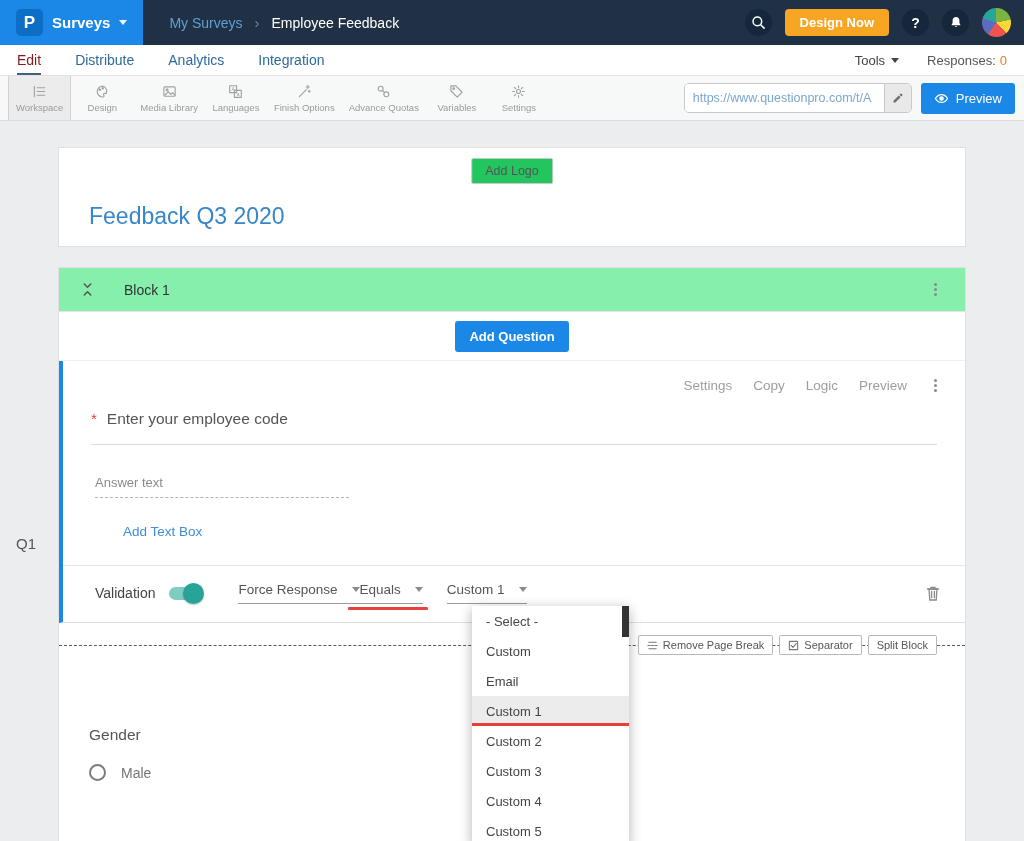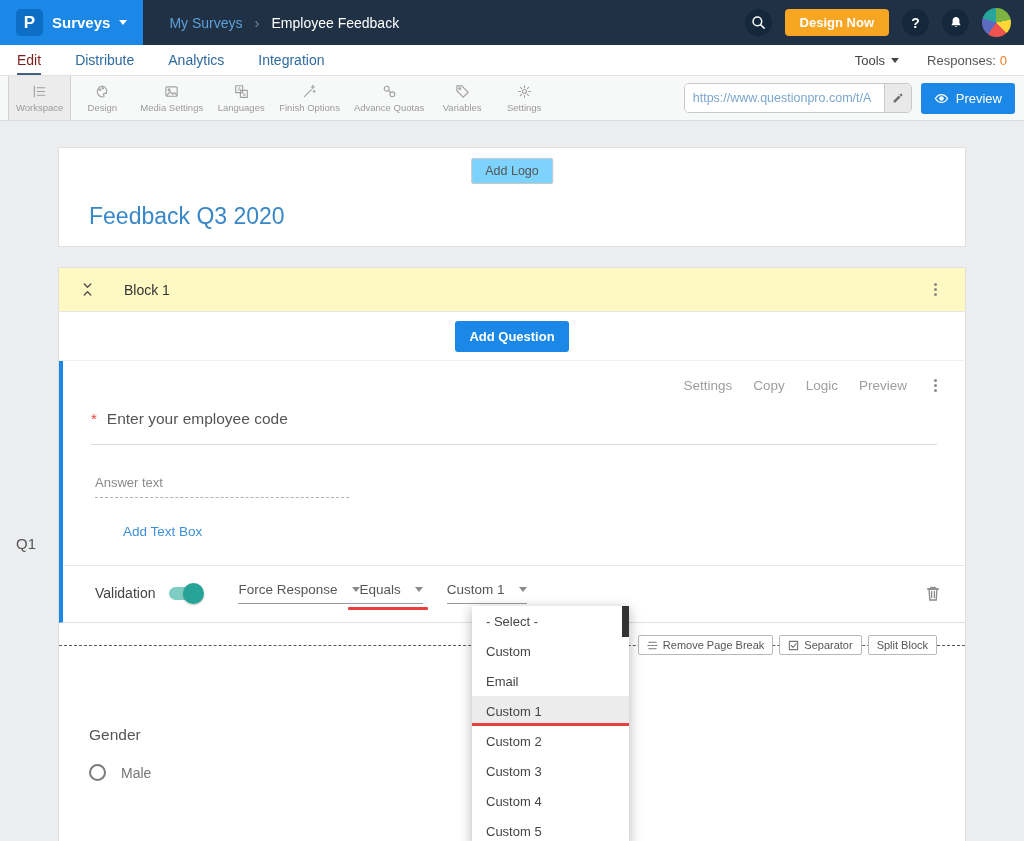--- a/index.html
+++ b/index.html
@@ -41,24 +41,24 @@
 .toolbar-right{margin-left:auto;display:flex;align-items:center;gap:9px;padding-right:9px}
 .url-box{display:flex;align-items:stretch;width:228px;height:30px;border:1px solid #c9c9c9;border-radius:5px;overflow:hidden;background:#fff}
 .url-input{flex:1;border:none;outline:none;font-family:inherit;font-size:12.5px;color:#7ba6cf;padding:0 8px;min-width:0}
 .url-edit{width:27px;background:#e9e9e9;border-left:1px solid #c9c9c9;display:flex;align-items:center;justify-content:center;cursor:pointer}
 .preview-btn{height:31px;background:#1b87e6;color:#fff;border:none;font-family:inherit;font-size:13px;display:flex;align-items:center;gap:7px;padding:0 13px;border-radius:3px;cursor:pointer}
 
 
 .content{position:relative;height:720px;overflow:hidden;padding-top:26px}
 .card{width:908px;margin:0 auto;background:#fff;border:1px solid #e1e1e1}
 .header-card{height:100px;position:relative;margin-bottom:20px}
-.add-logo-btn{position:absolute;top:10px;left:50%;transform:translateX(-50%);background:#7dd3fc;border:1px solid #c8c8c8;border-radius:2px;font-family:inherit;font-size:12.5px;color:#555;padding:5px 13px;cursor:pointer}
+.add-logo-btn{position:absolute;top:10px;left:50%;transform:translateX(-50%);background:#22c55e;border:1px solid #c8c8c8;border-radius:2px;font-family:inherit;font-size:12.5px;color:#555;padding:5px 13px;cursor:pointer}
 .survey-title{position:absolute;left:30px;bottom:16px;font-size:23px;color:#3787c9;cursor:pointer}
 .block-card{height:640px;position:relative}
-.block-header{height:44px;display:flex;align-items:center;padding:0 22px;border-bottom:1px solid #e5e5e5;background:#fef9c3}
+.block-header{height:44px;display:flex;align-items:center;padding:0 22px;border-bottom:1px solid #e5e5e5;background:#86efac}
 .collapse-btn{cursor:pointer;display:flex}
 .block-title{margin-left:30px;font-size:14px;color:#333}
 .kebab{width:3px;height:3px;border-radius:50%;background:#8a8a8a;box-shadow:0 -5px 0 #8a8a8a,0 5px 0 #8a8a8a;cursor:pointer;margin:0 6px}
 .block-header .kebab{margin-left:auto}
 .add-question-zone{height:49px;display:flex;align-items:center;justify-content:center;border-bottom:1px solid #f0f0f0}
 .add-question-btn{background:#1b87e6;color:#fff;border:none;font-family:inherit;font-size:13px;font-weight:bold;padding:8px 14px;border-radius:3px;cursor:pointer}
 .question-card{border-left:4px solid #1b87e6;border-bottom:1px solid #e0e0e0}
 .q-actions{display:flex;justify-content:flex-end;align-items:center;gap:21px;padding:17px 22px 0;font-size:13.5px;color:#9e9e9e}
 .q-action{cursor:pointer}
 .q-text-row{margin:17px 28px 0;display:flex;gap:10px;border-bottom:1px solid #dcdcdc;padding-bottom:16px}
@@ -161,21 +161,21 @@
         <circle cx="8.2" cy="4.6" r=".7"></circle>
       </svg>
     <span>Design</span>
   </div>
   <div class="tool">
     <svg viewBox="0 0 16 16">
         <rect x="2" y="3" width="12" height="10" rx="1"></rect>
         <circle cx="5.4" cy="6.2" r="1"></circle>
         <path d="M3.2 12l3.4-3.8 2.8 2.8 1.8-1.8 2.6 2.8"></path>
       </svg>
-    <span>Media Settings</span>
+    <span>Media Library</span>
   </div>
   <div class="tool">
     <svg viewBox="0 0 16 16">
         <rect x="1.8" y="1.8" width="7.4" height="7.4"></rect>
         <rect x="6.8" y="6.8" width="7.4" height="7.4"></rect>
         <text x="3.6" y="7.6" font-size="5.5" fill="#a0a0a0" stroke="none" font-family="Liberation Sans, sans-serif">A</text>
         <text x="9.2" y="12.8" font-size="5.5" fill="#a0a0a0" stroke="none" font-family="Liberation Sans, sans-serif">a</text>
       </svg>
     <span>Languages</span>
   </div>

